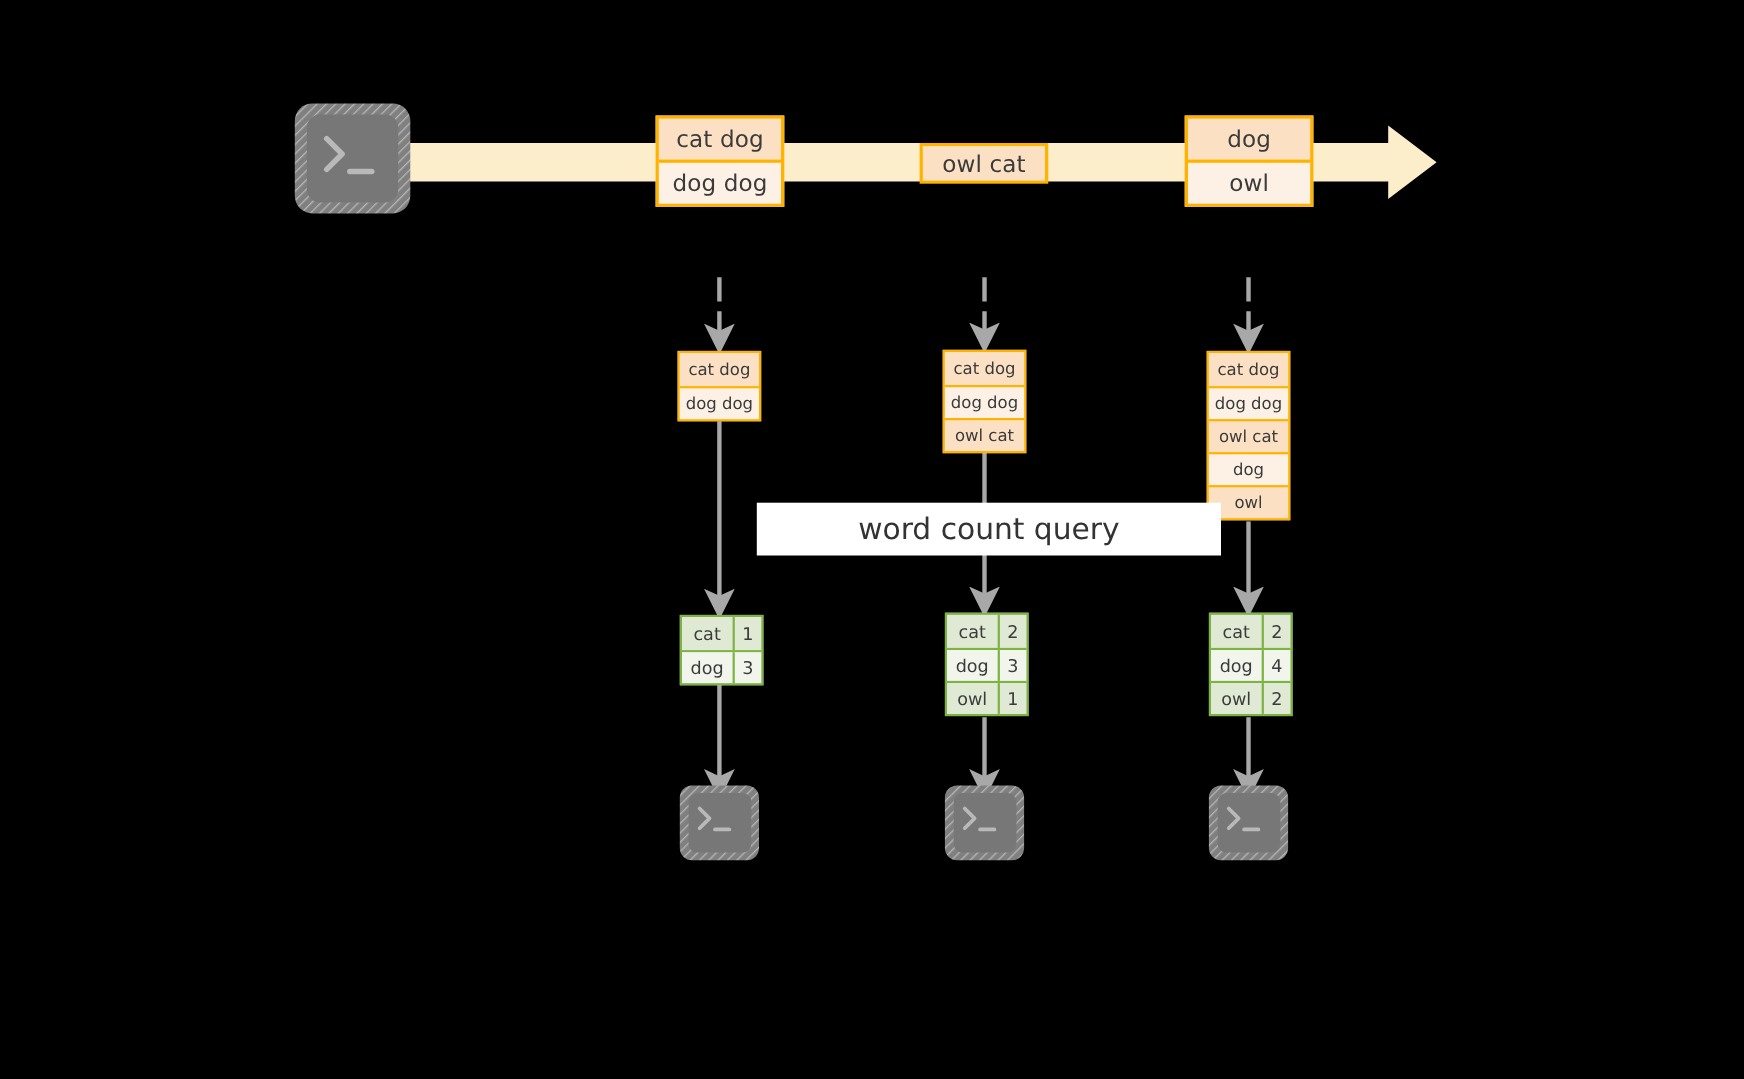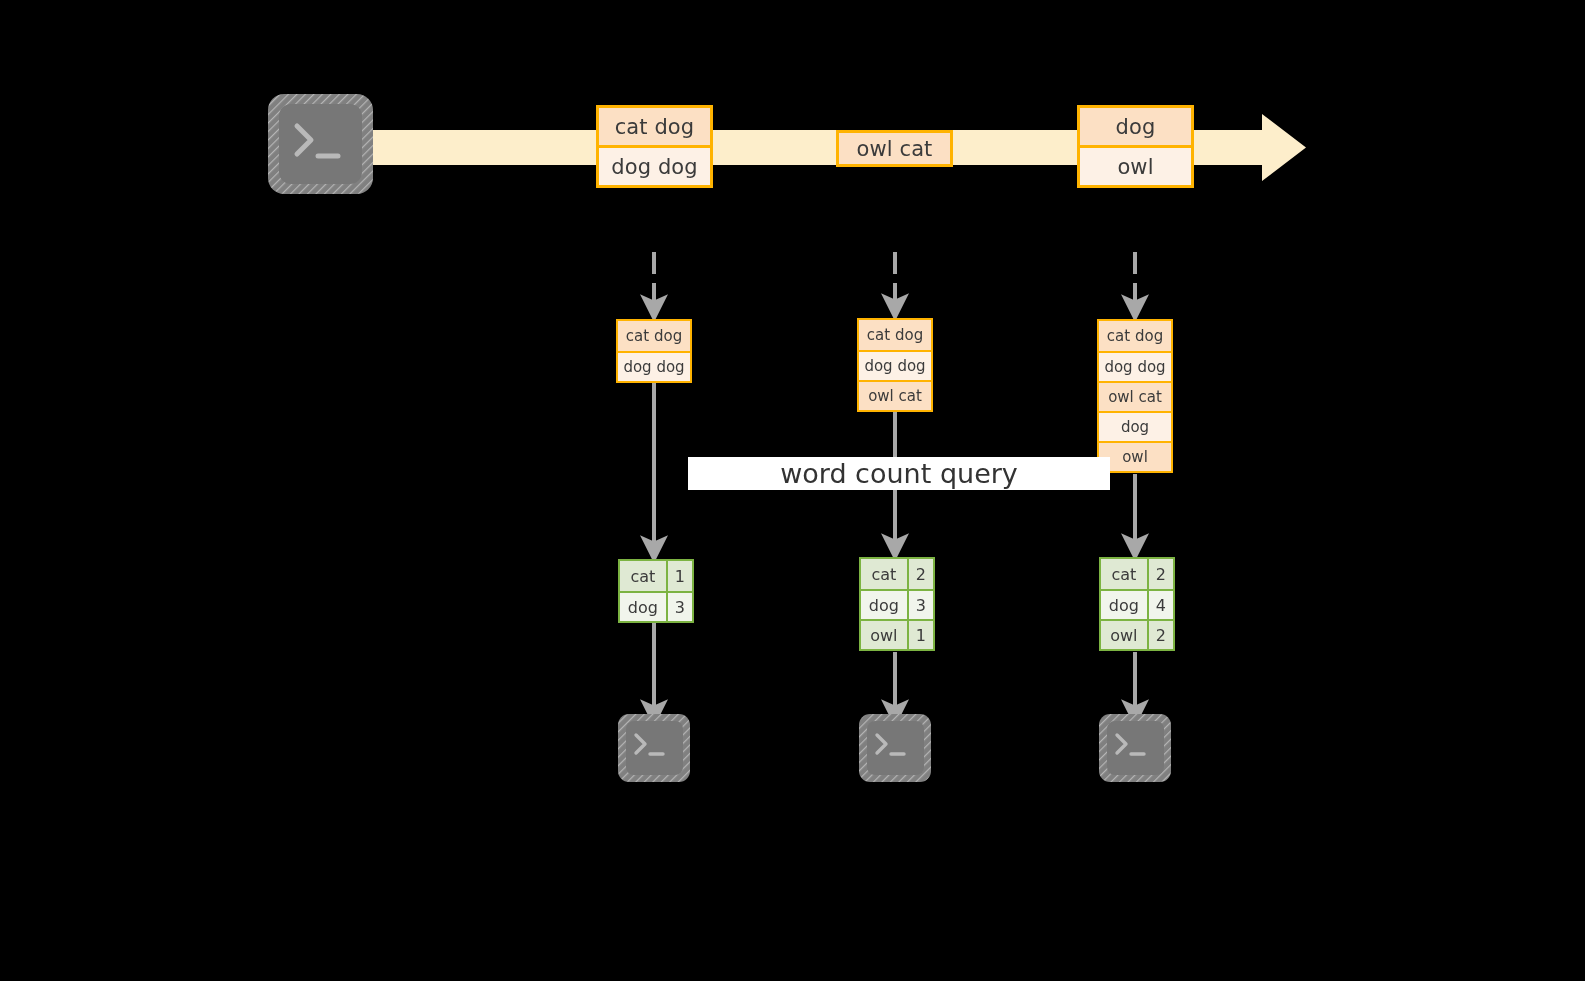--- a/index.html
+++ b/index.html
@@ -204,21 +204,21 @@
   </div>
 
   <div class="acctable" style="left:1097px; top:319px; width:76px;">
     <div class="row dark">cat dog</div>
     <div class="row light">dog dog</div>
     <div class="row dark">owl cat</div>
     <div class="row light">dog</div>
     <div class="row dark">owl</div>
   </div>
 
-  <div class="querylabel" style="left:688px; top:457px; width:422px; height:33px;">
+  <div class="querylabel" style="left:688px; top:457px; width:422px; height:48px;">
     <span>word count query</span>
   </div>
 
   <div class="restable" style="left:618px; top:559px; width:76px;">
     <div class="row dark">
       <div class="k">cat</div>
       <div class="v">1</div>
     </div>
     <div class="row light">
       <div class="k">dog</div>

